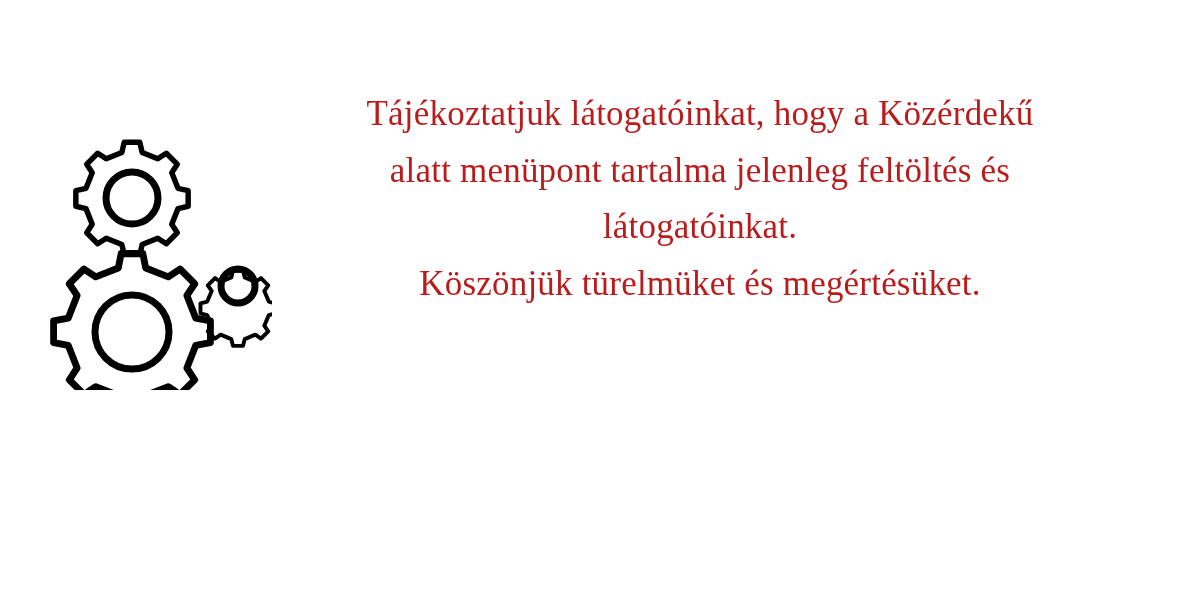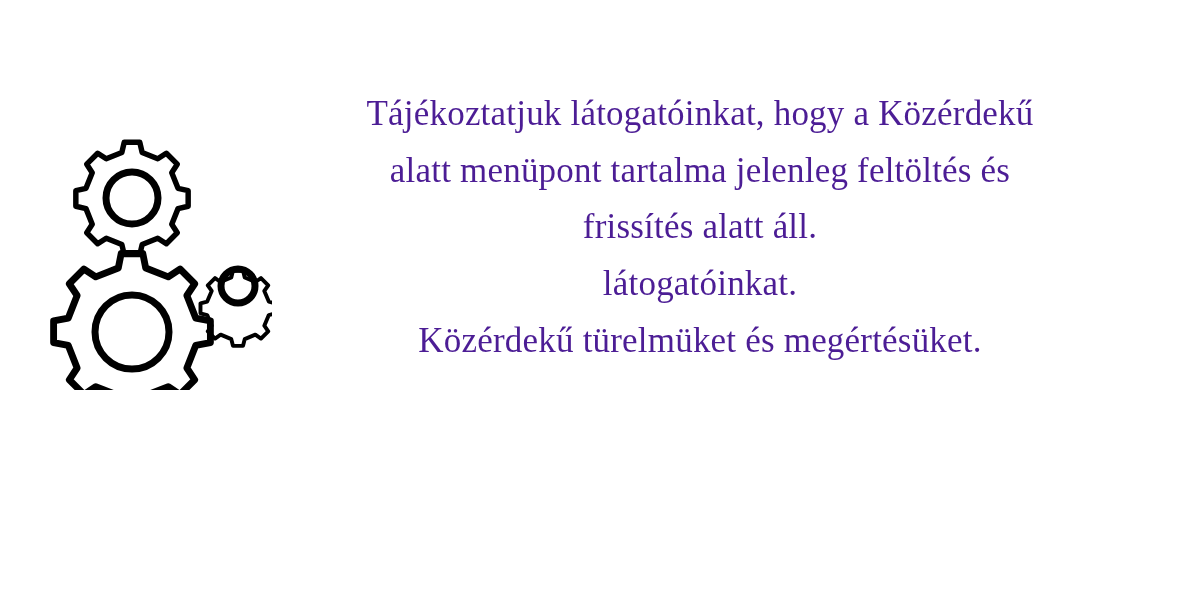--- a/index.html
+++ b/index.html
@@ -30,21 +30,21 @@
     display: block;
     width: 250px;
     height: 262px;
   }
   .notice {
     position: absolute;
     left: 230px;
     top: 86px;
     width: 940px;
     text-align: center;
-    color: #4c1d95;
+    color: #b91c1c;
     font-family: "Liberation Serif", serif;
     font-size: 35px;
     line-height: 1.62;
     letter-spacing: 0.2px;
   }
   .notice .line {
     display: block;
     white-space: nowrap;
   }
 </style>
@@ -98,18 +98,17 @@
             L -14 -47 Z" transform="scale(0.98) translate(0,-6)"></path>
           <circle cx="0" cy="12" r="37"></circle>
         </g>
       </g>
     </svg>
   </div>
 
   <div class="notice">
     <span class="line">Tájékoztatjuk látogatóinkat, hogy a Közérdekű</span>
     <span class="line">alatt menüpont tartalma jelenleg feltöltés és</span>
-    <span class="line">frissítés alatt áll.</span>
     <span class="line">látogatóinkat.</span>
-    <span class="line">Közérdekű türelmüket és megértésüket.</span>
+    <span class="line">Köszönjük türelmüket és megértésüket.</span>
   </div>
 
 </div>
 
 </body></html>

